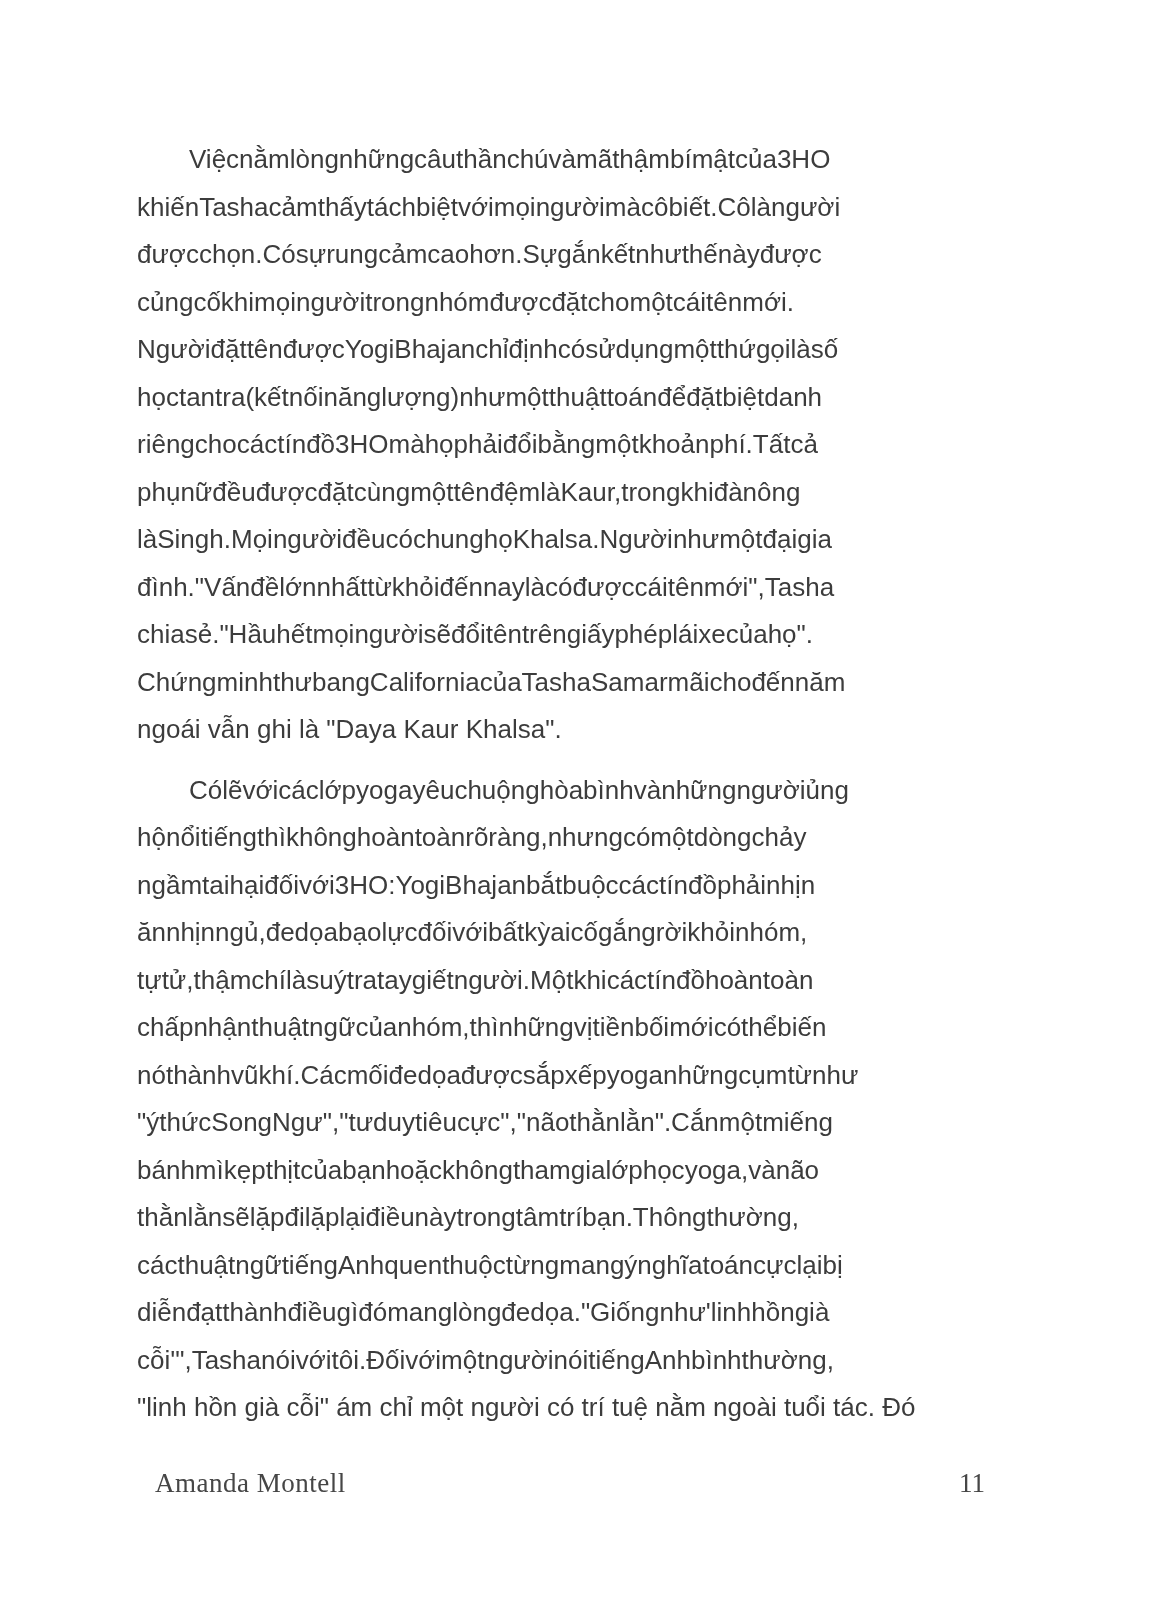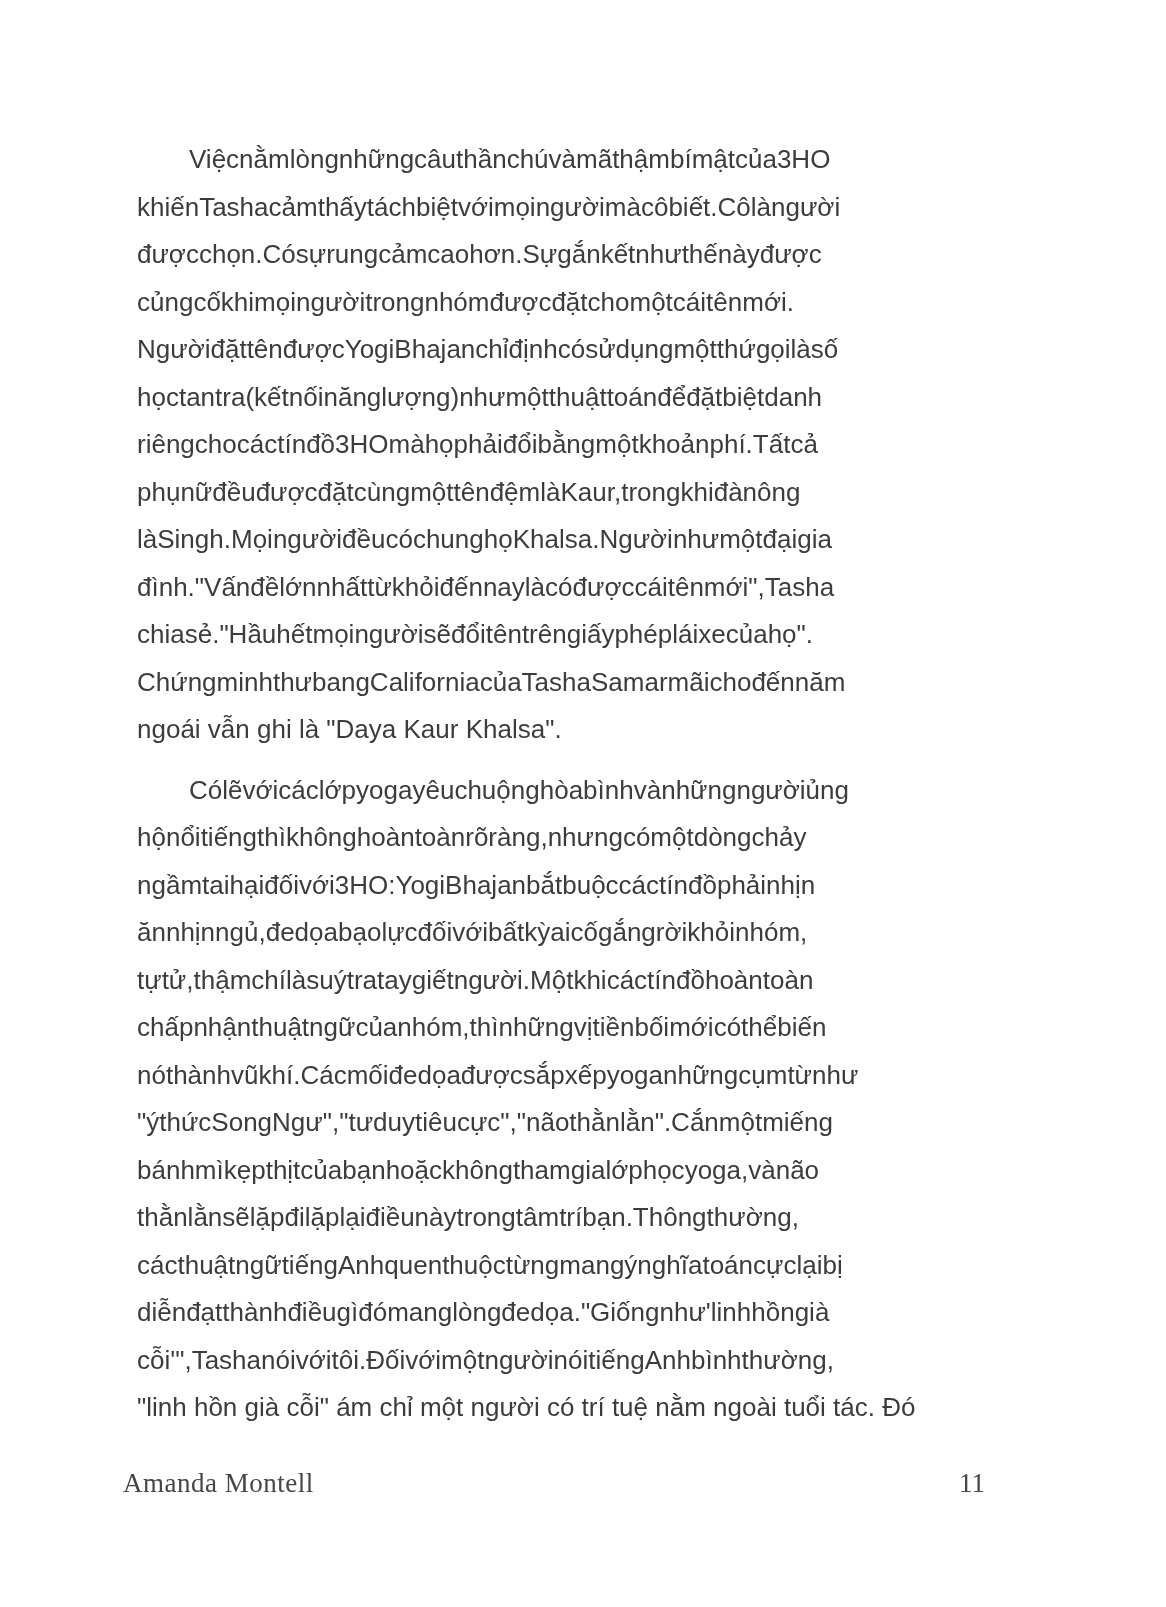--- a/index.html
+++ b/index.html
@@ -49,20 +49,21 @@
     top: 1468px;
     display: flex;
     justify-content: space-between;
     align-items: baseline;
     font-family: "Liberation Serif", "DejaVu Serif", serif;
     font-size: 27px;
     color: #464646;
   }
   .footer .author {
     letter-spacing: 0.5px;
+    margin-left: 32px;
   }
 </style>
 </head>
 <body>
 
 <div class="page">
 
   <main class="text-block" id="text-block">
 
   <div class="para">

